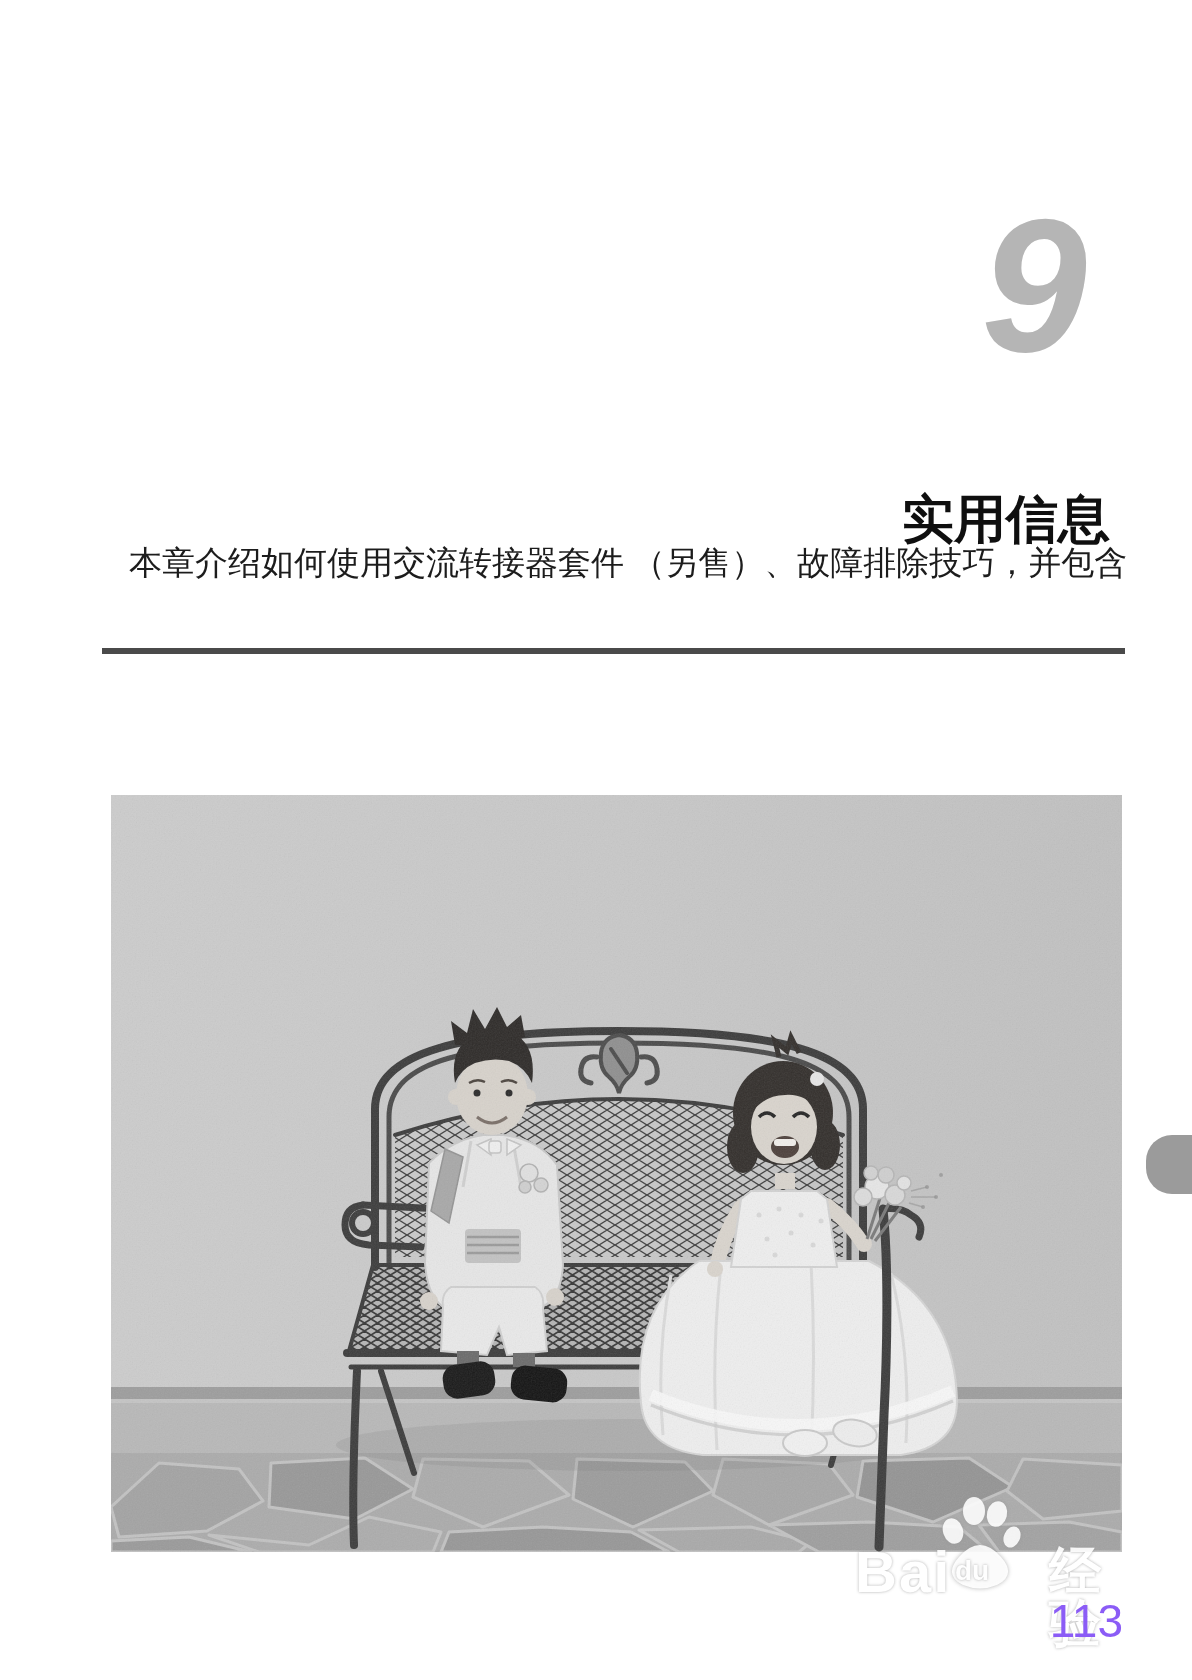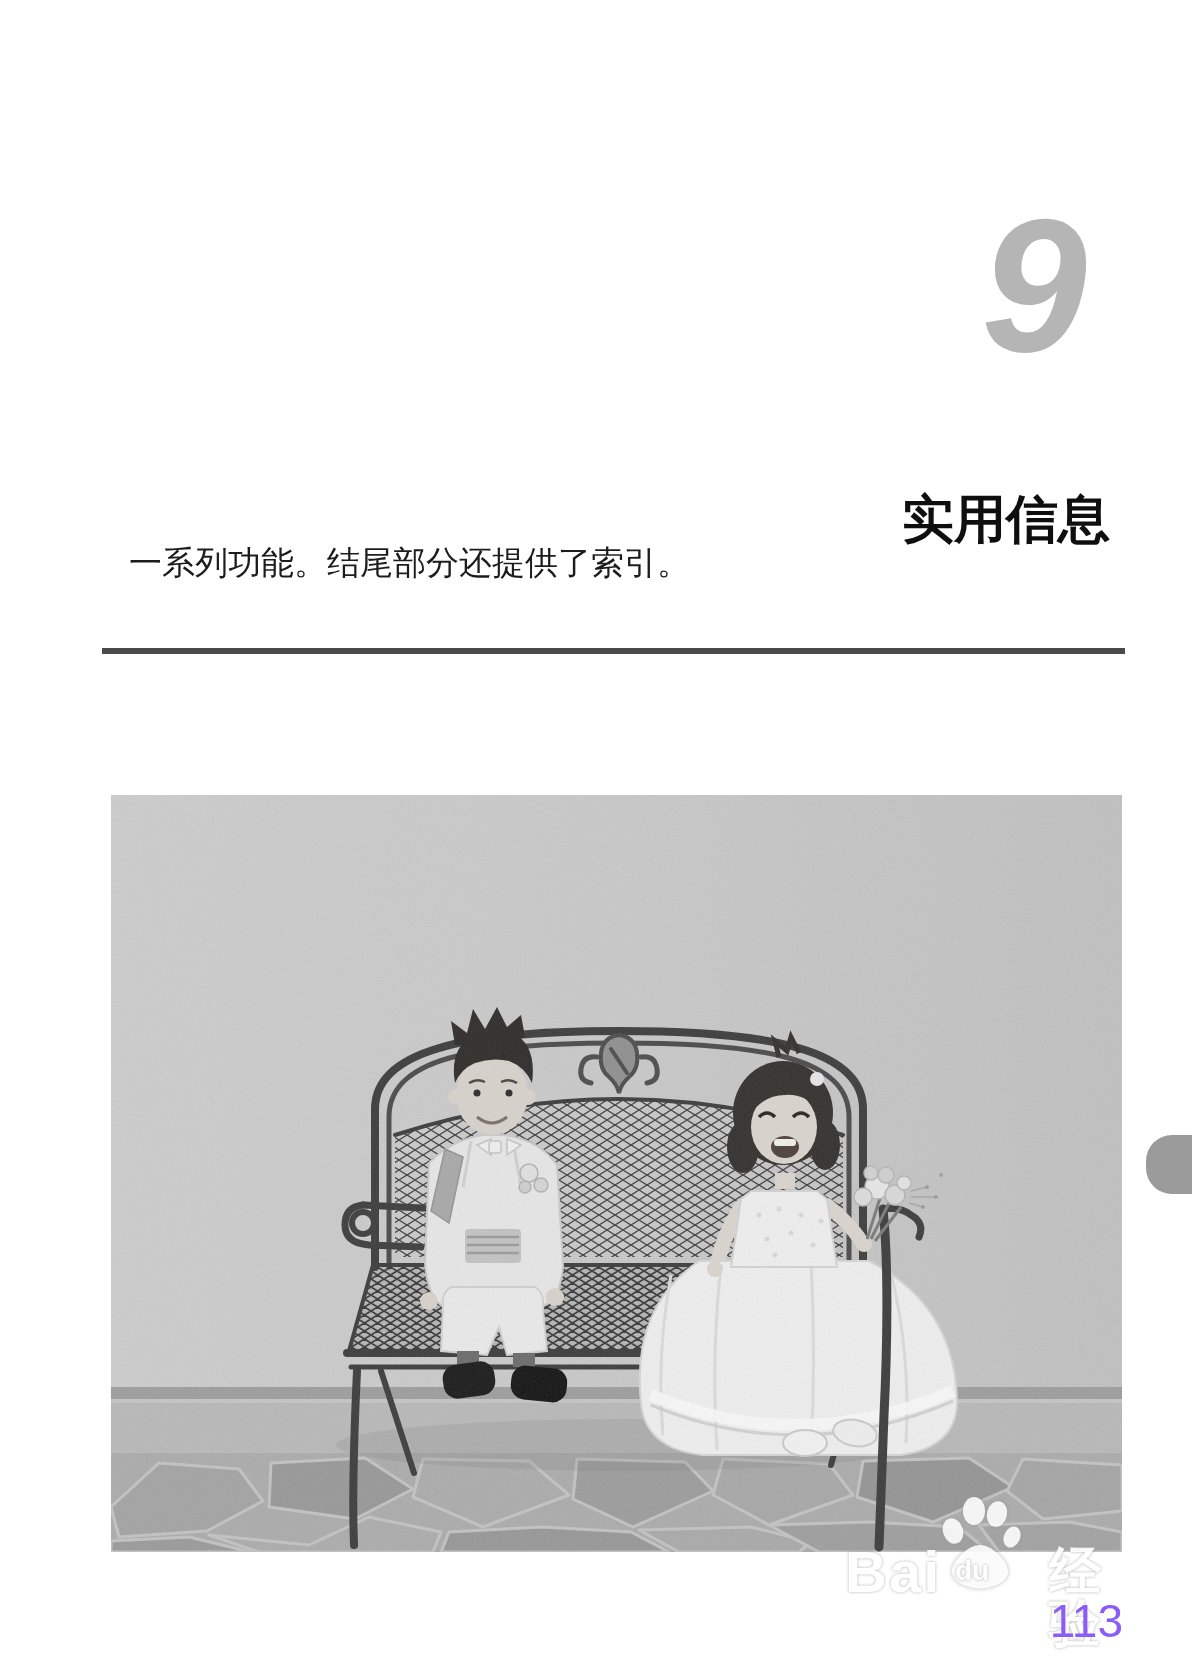--- a/index.html
+++ b/index.html
@@ -33,21 +33,21 @@
   }
   .photo-frame svg{display:block;width:100%;height:100%;}
   .chapter-tab{
     position:absolute;right:0;top:1135px;width:46px;height:59px;
     background:#9b9b9b;border-radius:26px 0 0 26px;
   }
   
   .wm{position:absolute;left:845px;top:1495px;width:290px;height:145px;pointer-events:none;}
   .wm span{color:#ffffff;font-weight:bold;opacity:.92;
     text-shadow:0 0 3px rgba(150,150,150,.85);}
-  .wm-bai{position:absolute;left:0px;top:48px;font-size:58px;line-height:1;letter-spacing:2px;}
+  .wm-bai{position:absolute;left:10px;top:48px;font-size:58px;line-height:1;letter-spacing:2px;}
   .wm-paw{position:absolute;left:92px;top:0px;width:86px;height:96px;opacity:.93;
     filter:drop-shadow(0 0 2px rgba(150,150,150,.8));}
   .wm-du{position:absolute;left:110px;top:62px;font-size:28px;line-height:1;}
   .wm-jy{position:absolute;left:176px;top:50px;font-size:52px;line-height:1;letter-spacing:3px;margin-left:28px;}
   .wm-url{position:absolute;left:2px;top:104px;font-size:31px;line-height:1;font-weight:bold;
     color:#ffffff;opacity:.95;letter-spacing:1px;
     text-shadow:0 0 3px rgba(170,170,170,.9);}
   .page-number{
     position:absolute;right:69px;top:1598px;
     font-size:46px;line-height:1;color:#8b5cf6;
@@ -55,21 +55,21 @@
   }
 </style>
 </head>
 <body>
 
 <div class="chapter-number">9</div>
 
 <h1 class="chapter-title">实用信息</h1>
 
 <div class="intro">
-  <div class="line">一系列功能。结尾部分还提供了索引。</div>
+  <div class="line">本章介绍如何使用交流转接器套件 （另售）、故障排除技巧，并包含</div>
 </div>
 
 <div class="section-rule"></div>
 
 <div class="photo-frame" role="img" aria-label="黑白照片：两个盛装儿童（穿西装的男孩和穿白裙的女孩）坐在铁艺长椅上">
   <svg viewBox="0 0 1011 757" preserveAspectRatio="none">
     <defs>
       <linearGradient id="wallG" x1="0" y1="0" x2="1" y2="0">
         <stop offset="0" stop-color="#cccccc"></stop>
         <stop offset="0.5" stop-color="#c8c8c8"></stop>

